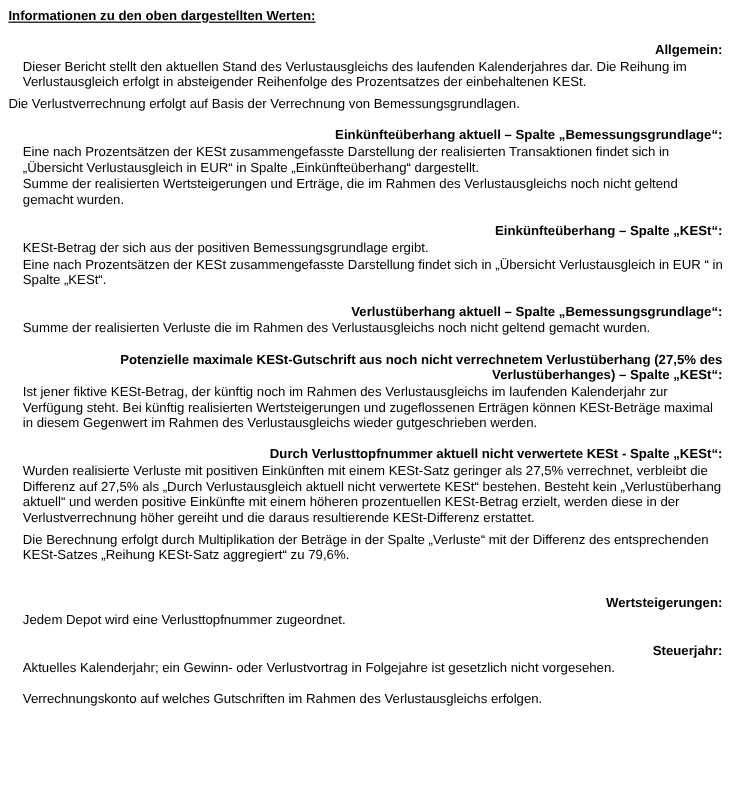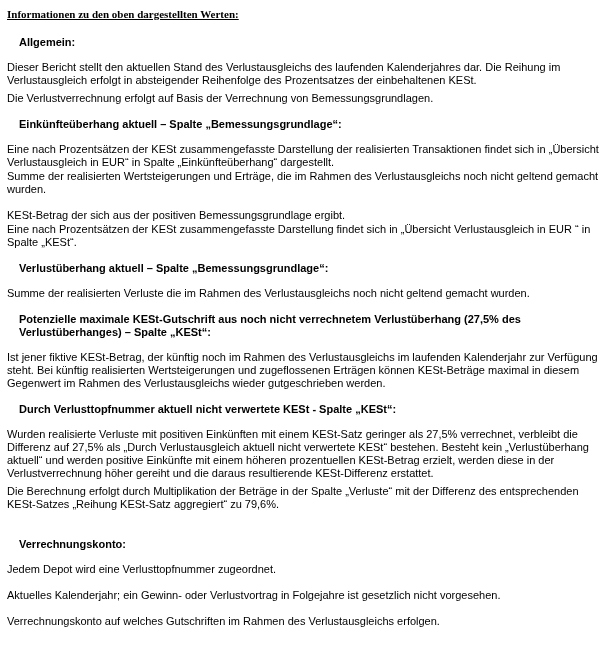--- a/index.html
+++ b/index.html
@@ -17,34 +17,34 @@
     line-height: 13px;
     -webkit-font-smoothing: antialiased;
   }
   .doc {
     padding: 8px 10px 0 7px;
   }
   .doc-title {
     font-weight: 700;
     text-decoration: underline;
     margin: 0 0 15px 0;
-    font-family: Liberation Serif, serif;
   }
   .sec {
     margin-top: 13px;
   }
   .sec.big-gap {
     margin-top: 27px;
   }
   .sec-heading {
     font-weight: 700;
-    margin: 12px;
+    margin: 1px;
+    text-align: right;
   }
   .sec p {
-    margin: 1px 0 0 0;
+    margin: 1px 0 0 12px;
   }
   .sec p.bold-statement {
     font-weight: 400;
     margin: 5px 0 4px 0;
   }
   .sec p.para-gap {
     margin-top: 5px;
   }
 </style>
 </head>
@@ -60,20 +60,21 @@
     <p class="bold-statement">Die Verlustverrechnung erfolgt auf Basis der Verrechnung von Bemessungsgrundlagen.</p>
   </div>
 
   <div class="sec">
     <div class="sec-heading">Einkünfteüberhang aktuell – Spalte „Bemessungsgrundlage“:</div>
     <p>Eine nach Prozentsätzen der KESt zusammengefasste Darstellung der realisierten Transaktionen findet sich in „Übersicht Verlustausgleich in EUR“ in Spalte „Einkünfteüberhang“ dargestellt.</p>
     <p>Summe der realisierten Wertsteigerungen und Erträge, die im Rahmen des Verlustausgleichs noch nicht geltend gemacht wurden.</p>
   </div>
 
   <div class="sec">
+    <div class="sec-heading">Einkünfteüberhang – Spalte „KESt“:</div>
     <p>KESt-Betrag der sich aus der positiven Bemessungsgrundlage ergibt.</p>
     <p>Eine nach Prozentsätzen der KESt zusammengefasste Darstellung findet sich in „Übersicht Verlustausgleich in EUR “ in Spalte „KESt“.</p>
   </div>
 
   <div class="sec">
     <div class="sec-heading">Verlustüberhang aktuell – Spalte „Bemessungsgrundlage“:</div>
     <p>Summe der realisierten Verluste die im Rahmen des Verlustausgleichs noch nicht geltend gemacht wurden.</p>
   </div>
 
   <div class="sec">
@@ -81,25 +82,26 @@
     <p>Ist jener fiktive KESt-Betrag, der künftig noch im Rahmen des Verlustausgleichs im laufenden Kalenderjahr zur Verfügung steht. Bei künftig realisierten Wertsteigerungen und zugeflossenen Erträgen können KESt-Beträge maximal in diesem Gegenwert im Rahmen des Verlustausgleichs wieder gutgeschrieben werden.</p>
   </div>
 
   <div class="sec">
     <div class="sec-heading">Durch Verlusttopfnummer aktuell nicht verwertete KESt - Spalte „KESt“:</div>
     <p>Wurden realisierte Verluste mit positiven Einkünften mit einem KESt-Satz geringer als 27,5% verrechnet, verbleibt die Differenz auf 27,5% als „Durch Verlustausgleich aktuell nicht verwertete KESt“ bestehen. Besteht kein „Verlustüberhang aktuell“ und werden positive Einkünfte mit einem höheren prozentuellen KESt-Betrag erzielt, werden diese in der Verlustverrechnung höher gereiht und die daraus resultierende KESt-Differenz erstattet.</p>
     <p class="para-gap">Die Berechnung erfolgt durch Multiplikation der Beträge in der Spalte „Verluste“ mit der Differenz des entsprechenden KESt-Satzes „Reihung KESt-Satz aggregiert“ zu 79,6%.</p>
   </div>
 
   <div class="sec big-gap">
-    <div class="sec-heading">Verrechnungskonto:</div>
+    <div class="sec-heading">Wertsteigerungen:</div>
     <p>Jedem Depot wird eine Verlusttopfnummer zugeordnet.</p>
   </div>
 
   <div class="sec">
+    <div class="sec-heading">Steuerjahr:</div>
     <p>Aktuelles Kalenderjahr; ein Gewinn- oder Verlustvortrag in Folgejahre ist gesetzlich nicht vorgesehen.</p>
   </div>
 
   <div class="sec">
     <p>Verrechnungskonto auf welches Gutschriften im Rahmen des Verlustausgleichs erfolgen.</p>
   </div>
 
 </div>
 
 </body></html>

